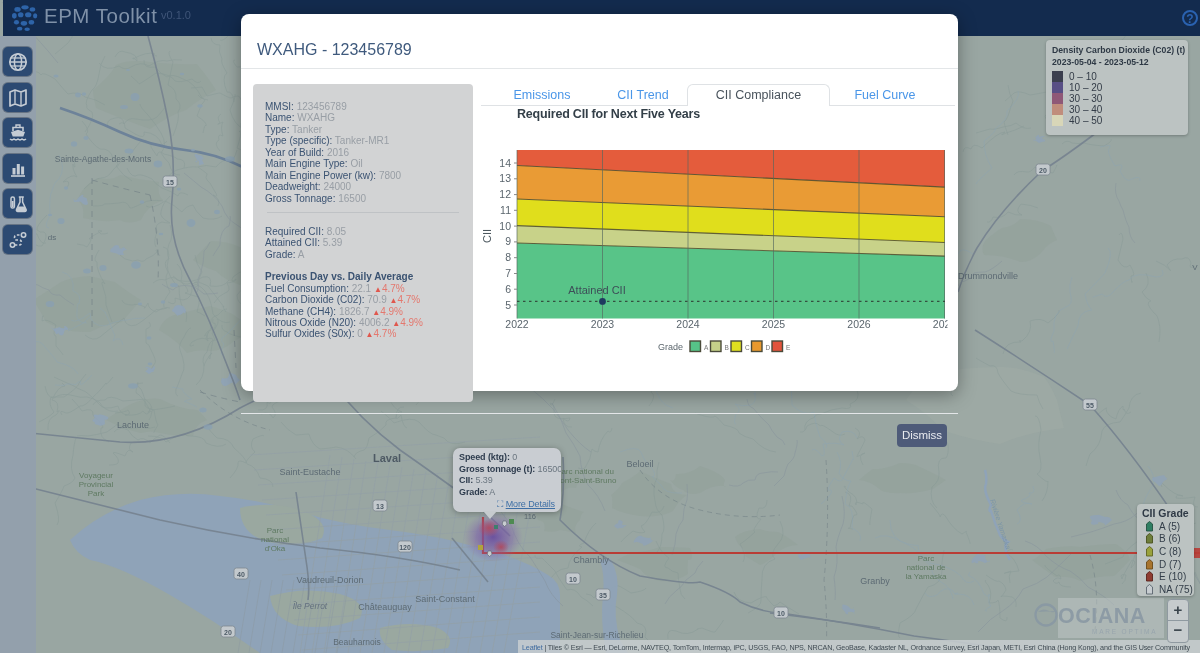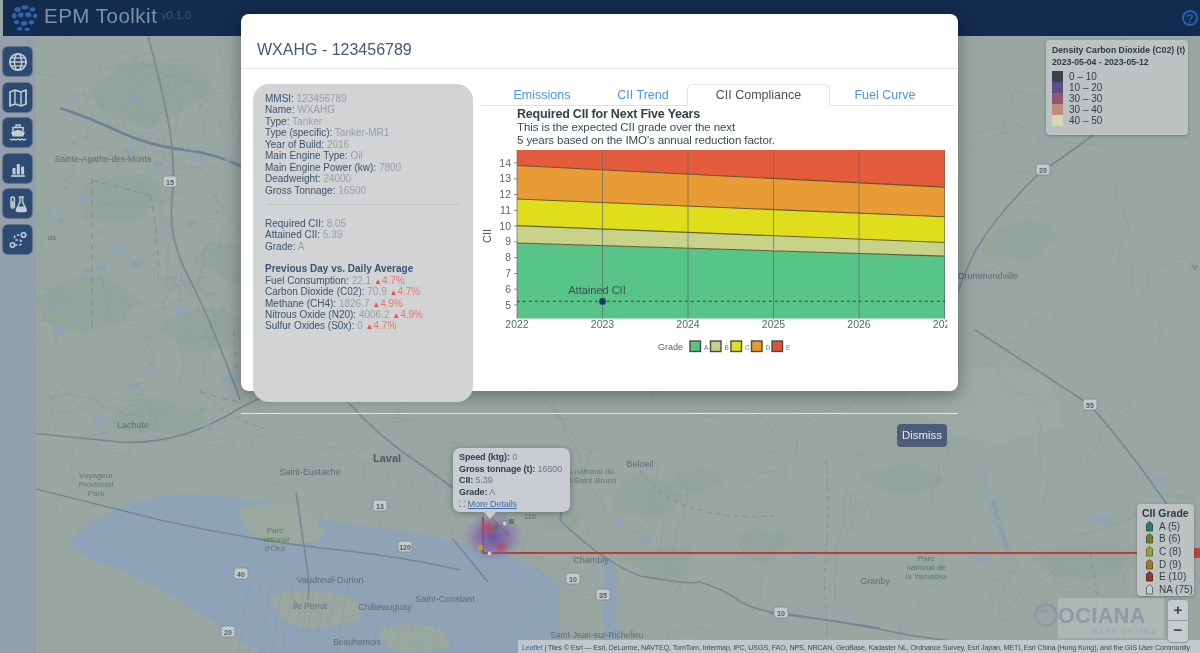--- a/index.html
+++ b/index.html
@@ -526,26 +526,26 @@
 <div style="position:absolute;left:1032px;top:598px;width:160px;height:42px">
  <svg width="160" height="42" viewBox="0 0 160 42">
   <rect x="26" y="0" width="106" height="40" fill="#c6cdcc" opacity="0.45"></rect>
   <circle cx="14" cy="17" r="10.5" fill="none" stroke="#8a99a3" stroke-width="2.3"></circle>
   <path d="M6,14 Q11,9.5 17,13 Q21,15.5 23.5,13" fill="#8a99a3" opacity="0.8"></path>
   <text x="26" y="25" font-size="21.5" font-weight="bold" fill="#8d9ba5" letter-spacing="0.5">OCIANA</text>
   <text x="60" y="36" font-size="6.5" fill="#98a5ad" letter-spacing="1.8">MARE OPTIMA</text>
  </svg>
 </div>
 
-<div style="position:absolute;left:453px;top:448px;width:117px;height:64px;background:#c9cdd2;border-radius:7px;box-shadow:0 1px 6px rgba(0,0,0,.3);padding:4px 6px;font-size:9px;line-height:11.5px;letter-spacing:-0.1px;color:#2e3c4e;white-space:nowrap;overflow:hidden">
+<div style="position:absolute;left:453px;top:448px;width:108px;height:64px;background:#c9cdd2;border-radius:7px;box-shadow:0 1px 6px rgba(0,0,0,.3);padding:4px 6px;font-size:9px;line-height:11.5px;letter-spacing:-0.1px;color:#2e3c4e;white-space:nowrap;overflow:hidden">
  <div><b>Speed (ktg):</b> <span style="color:#6b7680">0</span></div>
  <div><b>Gross tonnage (t):</b> <span style="color:#6b7680">16500</span></div>
  <div><b>CII:</b> <span style="color:#6b7680">5.39</span></div>
  <div><b>Grade:</b> <span style="color:#6b7680">A</span></div>
- <div style="text-align:left;margin-top:1px"><span style="color:#3e6fa5">⛶ <span style="text-decoration:underline">More Details</span></span></div>
+ <div style="text-align:right;margin-top:1px"><span style="color:#3e6fa5">⛶ <span style="text-decoration:underline">More Details</span></span></div>
 </div>
 <div style="position:absolute;left:483px;top:511px;width:0;height:0;border-left:7px solid transparent;border-right:7px solid transparent;border-top:8px solid #c6cbce"></div>
 
 <div class="panel" style="left:1046px;top:40px;width:142px;height:95px;padding:5px 6px">
  <div style="font-size:8.7px;font-weight:bold;color:#2e3945;line-height:11px;white-space:nowrap">Density Carbon Dioxide (C02) (t)</div>
  <div style="font-size:8.7px;font-weight:bold;color:#2e3945;line-height:12px;white-space:nowrap">2023-05-04 - 2023-05-12</div>
  <div style="margin-top:3px">
       <div style="display:flex;align-items:center;height:11px">
         <span style="width:11px;height:11px;background:#3b3f4e;display:inline-block"></span>
         <span style="font-size:10px;color:#333c47;margin-left:6px">0 – 10</span>
@@ -586,21 +586,21 @@
     <div style="display:flex;align-items:center;height:12.6px;margin-left:3px">
       <svg width="9" height="11" viewBox="0 0 9 11" style="margin-right:5px">
         <path d="M4.5,0.5 L7.5,3 L7.5,10 L1.5,10 L1.5,3 Z" fill="#9aa23c" stroke="#5f6320" stroke-width="0.9"></path>
       </svg>
       <span style="font-size:10px;color:#333e49;white-space:nowrap">C (8)</span>
     </div>
     <div style="display:flex;align-items:center;height:12.6px;margin-left:3px">
       <svg width="9" height="11" viewBox="0 0 9 11" style="margin-right:5px">
         <path d="M4.5,0.5 L7.5,3 L7.5,10 L1.5,10 L1.5,3 Z" fill="#a8742e" stroke="#6b4a1a" stroke-width="0.9"></path>
       </svg>
-      <span style="font-size:10px;color:#333e49;white-space:nowrap">D (9)</span>
+      <span style="font-size:10px;color:#333e49;white-space:nowrap">D (7)</span>
     </div>
     <div style="display:flex;align-items:center;height:12.6px;margin-left:3px">
       <svg width="9" height="11" viewBox="0 0 9 11" style="margin-right:5px">
         <path d="M4.5,0.5 L7.5,3 L7.5,10 L1.5,10 L1.5,3 Z" fill="#8e3b31" stroke="#58231c" stroke-width="0.9"></path>
       </svg>
       <span style="font-size:10px;color:#333e49;white-space:nowrap">E (10)</span>
     </div>
     <div style="display:flex;align-items:center;height:12.6px;margin-left:3px">
       <svg width="9" height="11" viewBox="0 0 9 11" style="margin-right:5px">
         <path d="M4.5,0.5 L7.5,3 L7.5,10 L1.5,10 L1.5,3 Z" fill="#c7ccd0" stroke="#5a646e" stroke-width="0.9"></path>
@@ -672,21 +672,21 @@
         <circle cx="6.5" cy="17" r="2.2" fill="none" stroke="#c5ccd4" stroke-width="1.6"></circle>
         <circle cx="17.5" cy="7" r="2.2" fill="none" stroke="#c5ccd4" stroke-width="1.6"></circle>
         <path d="M8.7,17 L13,17 Q15.5,17 15.5,14.5 Q15.5,12 13,12 L11,12 Q8.5,12 8.5,9.5 Q8.5,7 11,7 L15.3,7" fill="none" stroke="#c5ccd4" stroke-width="1.6" stroke-dasharray="2.6,1.8"></path>
       </svg></div>
   </div>
 
 <div style="position:absolute;left:241px;top:14px;width:717px;height:377px;background:#fff;border-radius:8px;box-shadow:0 4px 18px rgba(0,0,0,.35)">
  <div style="position:absolute;left:16px;top:27px;font-size:16px;color:#3f5a7d">WXAHG - 123456789</div>
  <div style="position:absolute;left:0;top:54px;width:717px;height:1px;background:#e3e6e8"></div>
 
- <div style="position:absolute;left:12px;top:70px;width:220px;height:318px;background:#d2d3d4;border-radius:16px;padding:9px 12px;font-size:10px;line-height:11.4px;color:#9aa0a6">
+ <div style="position:absolute;left:12px;top:70px;width:220px;height:318px;background:#d2d3d4;border-radius:4px;padding:17px 12px;font-size:10px;line-height:11.4px;color:#9aa0a6">
   <style>.ln{height:11.45px;overflow:visible;white-space:nowrap} .ln .lb{color:#3b5372} .ln .vl{color:#989ea5} .ln .up{color:#e0574d;font-size:8px} .ln .pct{color:#e4786e}</style>
   <div class="ln"><span class="lb">MMSI:</span> <span class="vl">123456789</span></div>
       <div class="ln"><span class="lb">Name:</span> <span class="vl">WXAHG</span></div>
       <div class="ln"><span class="lb">Type:</span> <span class="vl">Tanker</span></div>
       <div class="ln"><span class="lb">Type (specific):</span> <span class="vl">Tanker-MR1</span></div>
       <div class="ln"><span class="lb">Year of Build:</span> <span class="vl">2016</span></div>
       <div class="ln"><span class="lb">Main Engine Type:</span> <span class="vl">Oil</span></div>
       <div class="ln"><span class="lb">Main Engine Power (kw):</span> <span class="vl">7800</span></div>
       <div class="ln"><span class="lb">Deadweight:</span> <span class="vl">24000</span></div>
       <div class="ln"><span class="lb">Gross Tonnage:</span> <span class="vl">16500</span></div>
@@ -704,21 +704,20 @@
  </div>
 
  <div style="position:absolute;left:240px;top:70px;width:474px;height:22px;border-bottom:1px solid #dfe2e5"></div>
  <div style="position:absolute;left:446px;top:70px;width:143px;height:22px;background:#fff;border:1px solid #dfe2e5;border-bottom:none;border-radius:6px 6px 0 0"></div>
  <div style="position:absolute;left:240px;top:74px;width:122px;text-align:center;font-size:12.5px;color:#4a96e8">Emissions</div>
  <div style="position:absolute;left:341px;top:74px;width:122px;text-align:center;font-size:12.5px;color:#4a96e8">CII Trend</div>
  <div style="position:absolute;left:446px;top:74px;width:143px;text-align:center;font-size:12.5px;color:#49535c">CII Compliance</div>
  <div style="position:absolute;left:583px;top:74px;width:122px;text-align:center;font-size:12.5px;color:#4a96e8">Fuel Curve</div>
 
  <div style="position:absolute;left:276px;top:93px;font-size:12.5px;font-weight:bold;color:#333f48;letter-spacing:-0.2px">Required CII for Next Five Years</div>
- <div style="position:absolute;left:276px;top:107px;font-size:11.5px;color:#3c4a55;line-height:13px;letter-spacing:-0.1px">This is the expected CII grade over the next<br>5 years based on the IMO's annual reduction factor.</div>
 
  <svg width="717" height="443" viewBox="0 0 717 443" style="position:absolute;left:0;top:0">
       <path d="M276,229.0 L704,242.1 L704,304.5 L276,304.5 Z" fill="#58c488"></path>
       <path d="M276,211.6 L704,228.5 L704,242.1 L276,229.0 Z" fill="#c8d289"></path>
       <path d="M276,185.0 L704,202.7 L704,228.5 L276,211.6 Z" fill="#e0de1c"></path>
       <path d="M276,151.5 L704,173.1 L704,202.7 L276,185.0 Z" fill="#e99b35"></path>
       <path d="M276,136 L704,136 L704,173.1 L276,151.5 Z" fill="#e45c3c"></path>
       <line x1="276" y1="229.0" x2="704" y2="242.1" stroke="#4c4a28" stroke-width="1.1" opacity="0.85"></line>
       <line x1="276" y1="211.6" x2="704" y2="228.5" stroke="#4c4a28" stroke-width="1.1" opacity="0.85"></line>
       <line x1="276" y1="185.0" x2="704" y2="202.7" stroke="#4c4a28" stroke-width="1.1" opacity="0.85"></line>

